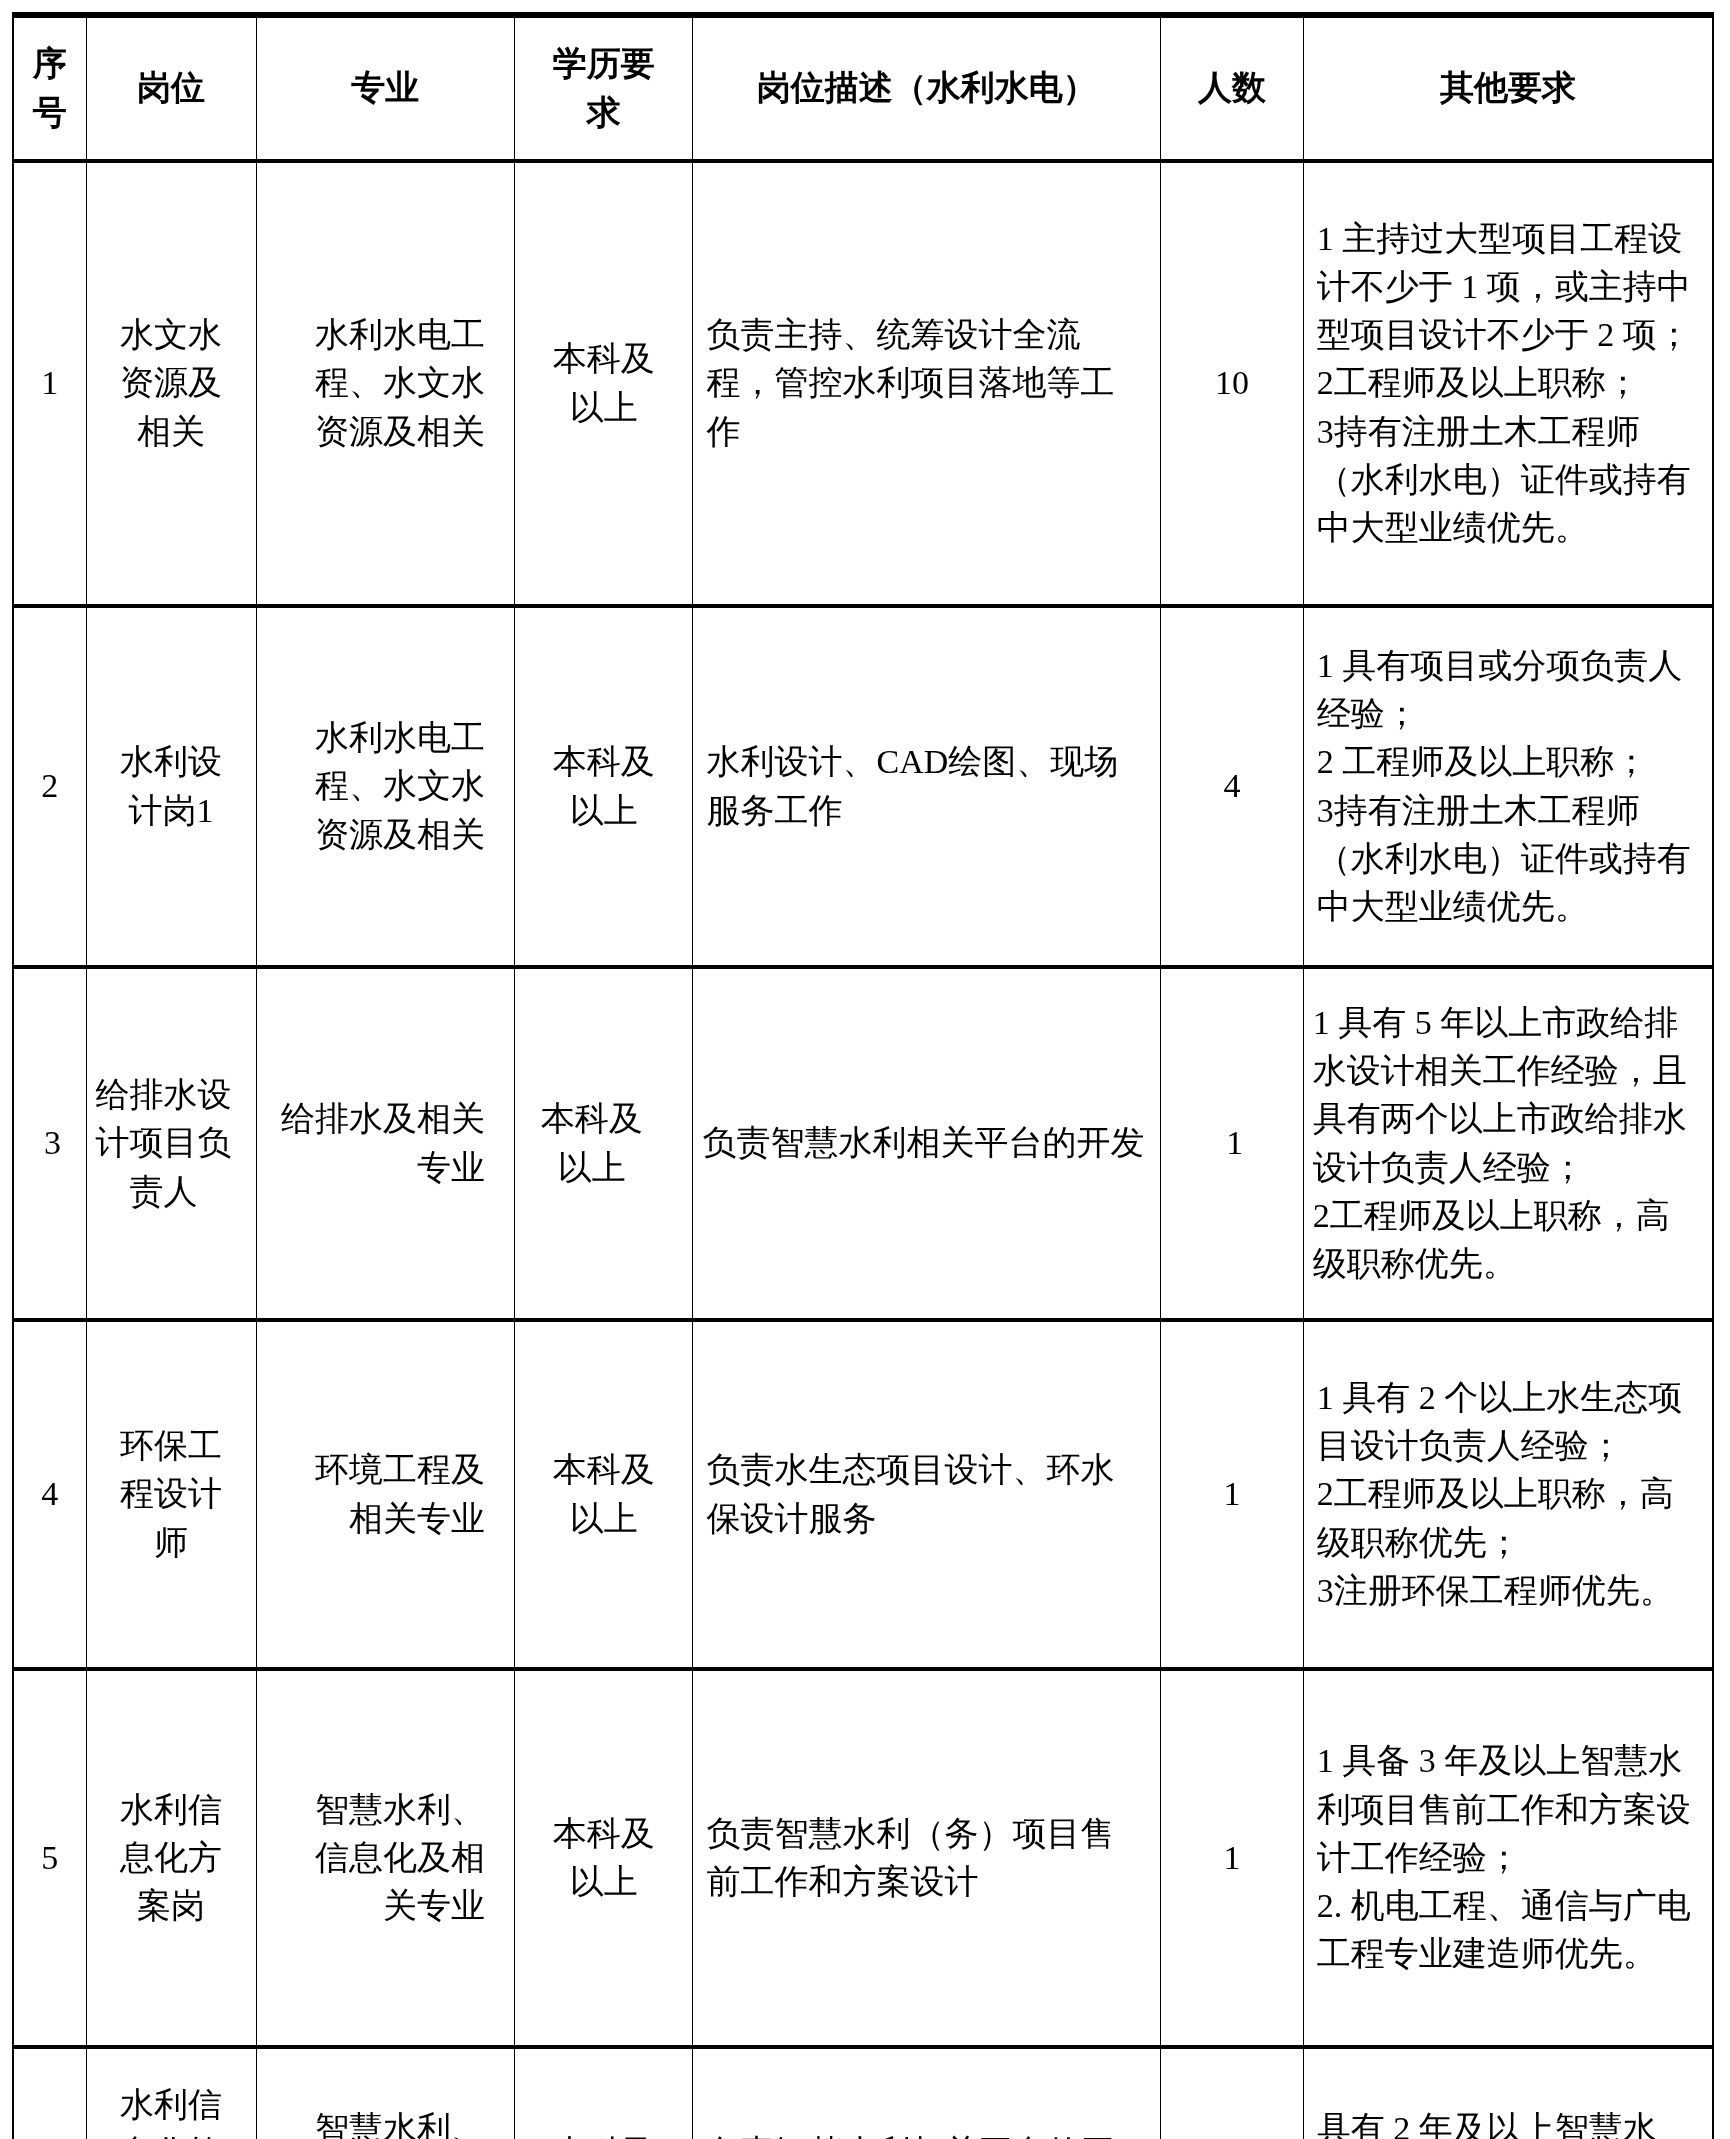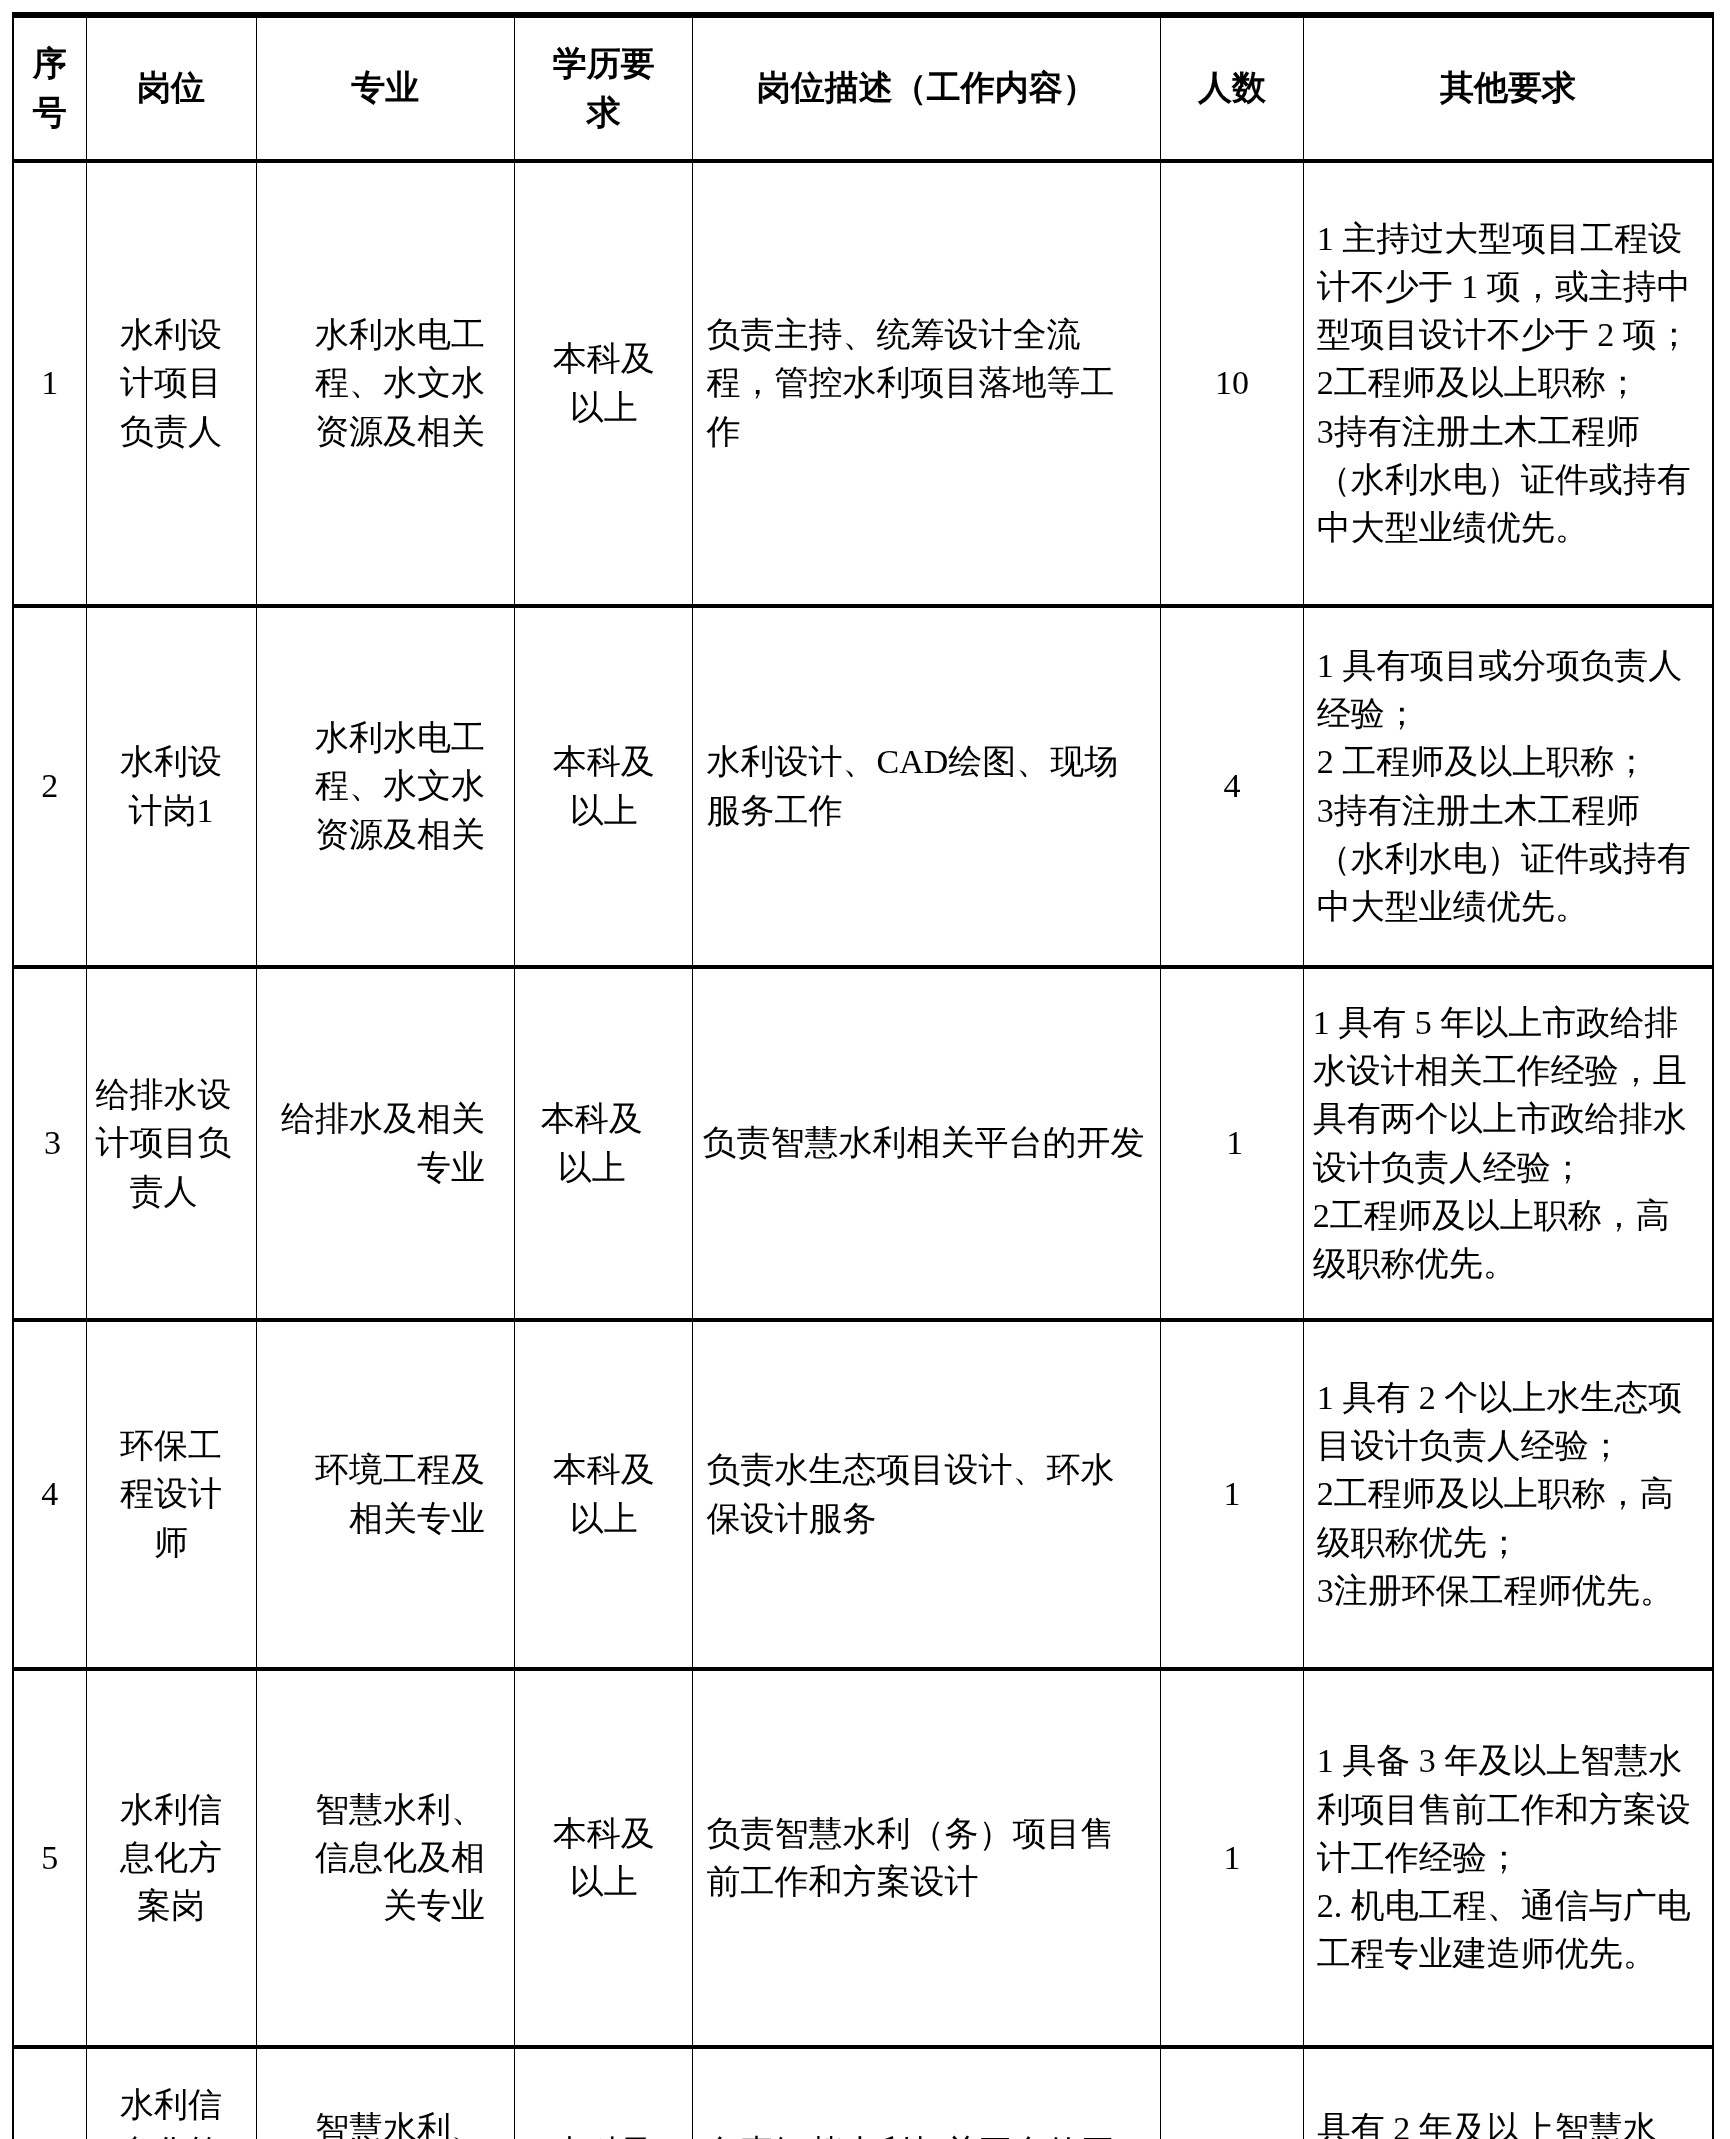--- a/index.html
+++ b/index.html
@@ -73,29 +73,29 @@
       <col style="width:27.5%">
       <col style="width:8.4%">
       <col style="width:24.1%">
     </colgroup>
     <thead>
       <tr>
         <th>序号</th>
         <th>岗位</th>
         <th>专业</th>
         <th class="h-edu">学历要求</th>
-        <th>岗位描述（工作内容）</th>
+        <th>岗位描述（水利水电）</th>
         <th>人数</th>
         <th>其他要求</th>
       </tr>
     </thead>
     <tbody>
       <tr class="hr1">
         <td class="c-no">1</td>
-        <td class="c-pos">水利设计项目负责人</td>
+        <td class="c-pos">水文水资源及相关</td>
         <td class="c-major">水利水电工程、水文水资源及相关</td>
         <td class="c-edu">本科及以上</td>
         <td class="c-desc">负责主持、统筹设计全流程，管控水利项目落地等工作</td>
         <td class="c-count">10</td>
         <td class="c-req">1 主持过大型项目工程设计不少于 1 项，或主持中型项目设计不少于 2 项；
 2工程师及以上职称；
 3持有注册土木工程师（水利水电）证件或持有中大型业绩优先。</td>
       </tr>
       <tr class="hr2">
         <td class="c-no">2</td>

